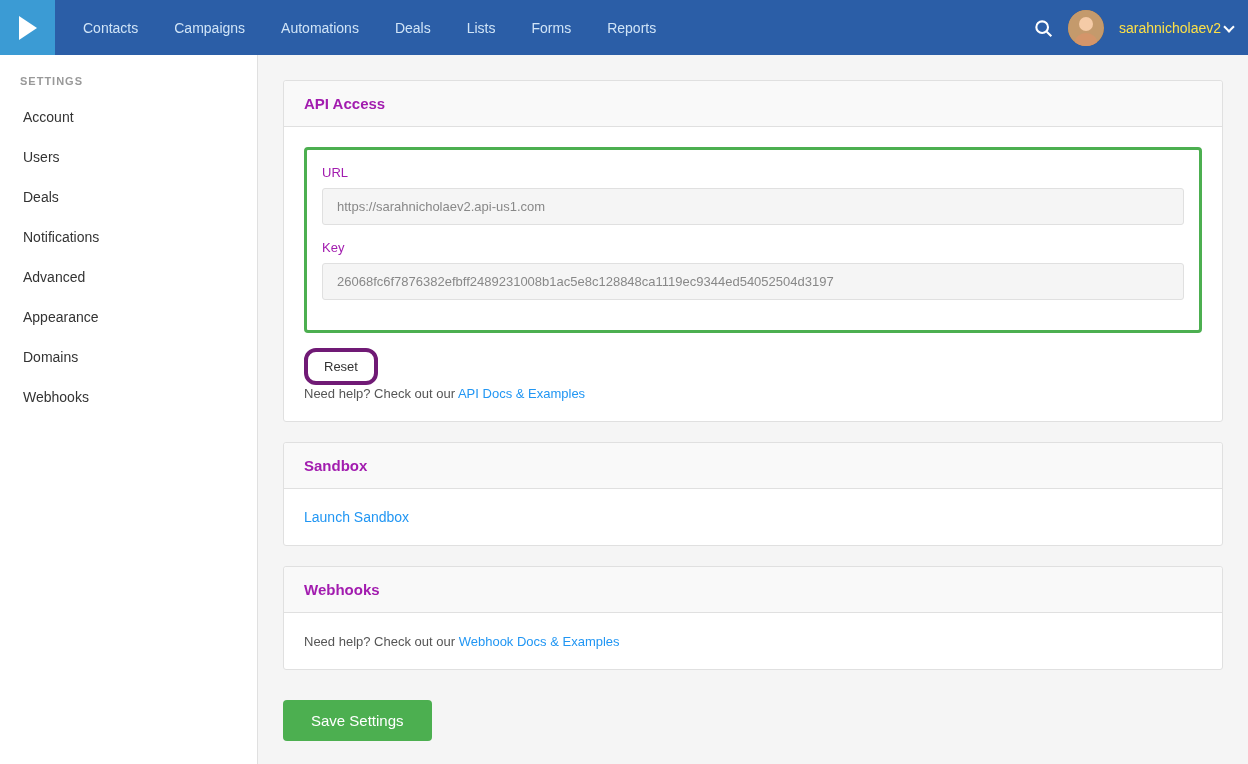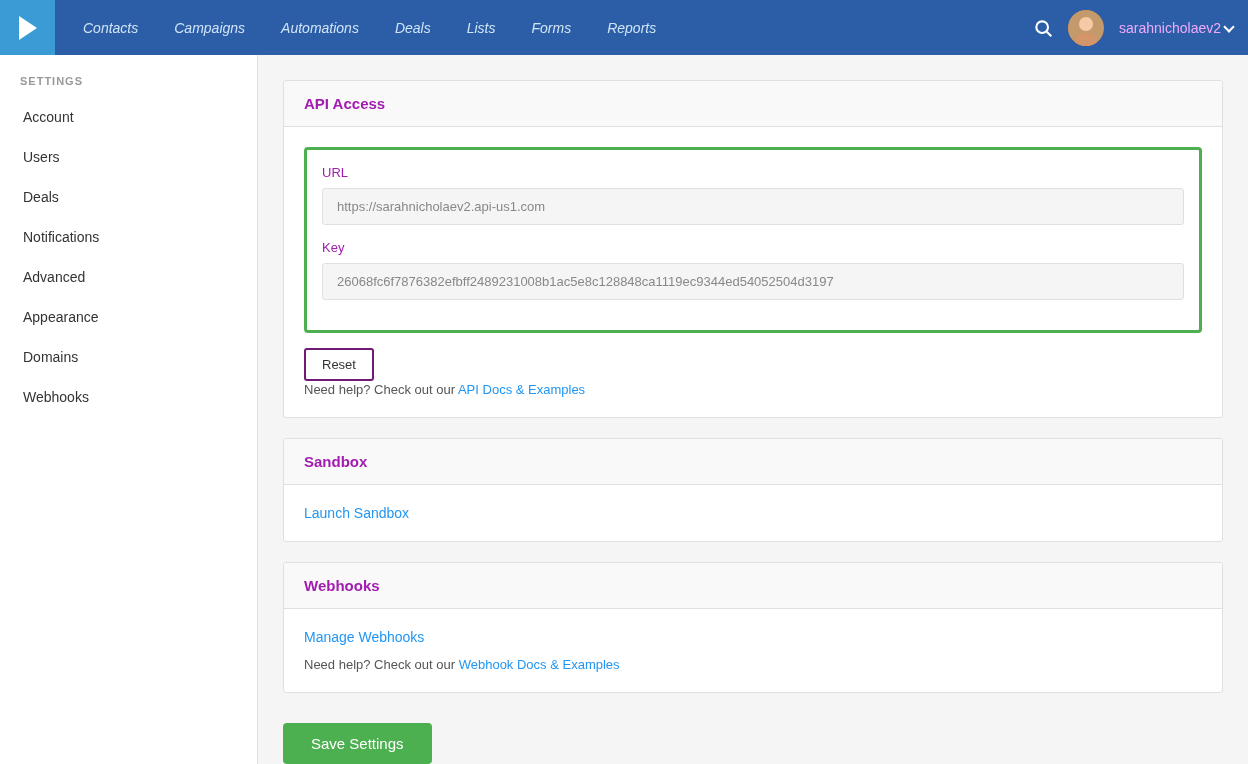--- a/index.html
+++ b/index.html
@@ -39,21 +39,20 @@
     }
     .nav-link {
       color: #d0e4f7;
       text-decoration: none;
       padding: 0 18px;
       font-size: 14px;
       height: 55px;
       display: flex;
       align-items: center;
       cursor: pointer;
-      font-style: italic;
     }
     .nav-right {
       display: flex;
       align-items: center;
       padding-right: 15px;
       gap: 15px;
     }
     .search-icon-btn {
       color: white;
       cursor: pointer;
@@ -75,21 +74,21 @@
       width: 36px;
       height: 36px;
       border-radius: 50%;
       background: linear-gradient(135deg, #c8956c 0%, #8B5E3C 100%);
       display: flex;
       align-items: center;
       justify-content: center;
       font-size: 16px;
     }
     .user-name {
-      color: #f0abfc;
+      color: #fde047;
       font-size: 14px;
       cursor: pointer;
       display: flex;
       align-items: center;
       gap: 4px;
     }
     .chevron-down {
       border: solid white;
       border-width: 0 2px 2px 0;
       display: inline-block;
@@ -184,24 +183,24 @@
       border: 1px solid #e0e0e0;
       border-radius: 3px;
       padding: 10px 14px;
       color: #888;
       font-size: 13px;
       margin-bottom: 15px;
       word-break: break-all;
     }
 
     .reset-btn {
-      border: 2px solid #701a75;
+      border: 4px solid #701a75;
       background: white;
       padding: 7px 16px;
-      border-radius: 3px;
+      border-radius: 12px;
       cursor: pointer;
       font-size: 13px;
       color: #333;
     }
 
     .help-text {
       color: #555;
       font-size: 13px;
       margin-top: 1px;
     }
@@ -301,23 +300,20 @@
       <div class="section-header">Sandbox</div>
       <div class="section-body">
         <a class="link-text">Launch Sandbox</a>
       </div>
     </div>
 
     
     <div class="section-card">
       <div class="section-header">Webhooks</div>
       <div class="section-body">
-        <p style="margin-bottom:12px;">
-          <a class="link-text">Manage Webhooks</a>
-        </p>
         <p class="help-text">
           <span>Need help? Check out our</span>
           <a class="link-text">Webhook Docs &amp; Examples</a>
         </p>
       </div>
     </div>
 
     
     <button class="save-btn">Save Settings</button>
 

